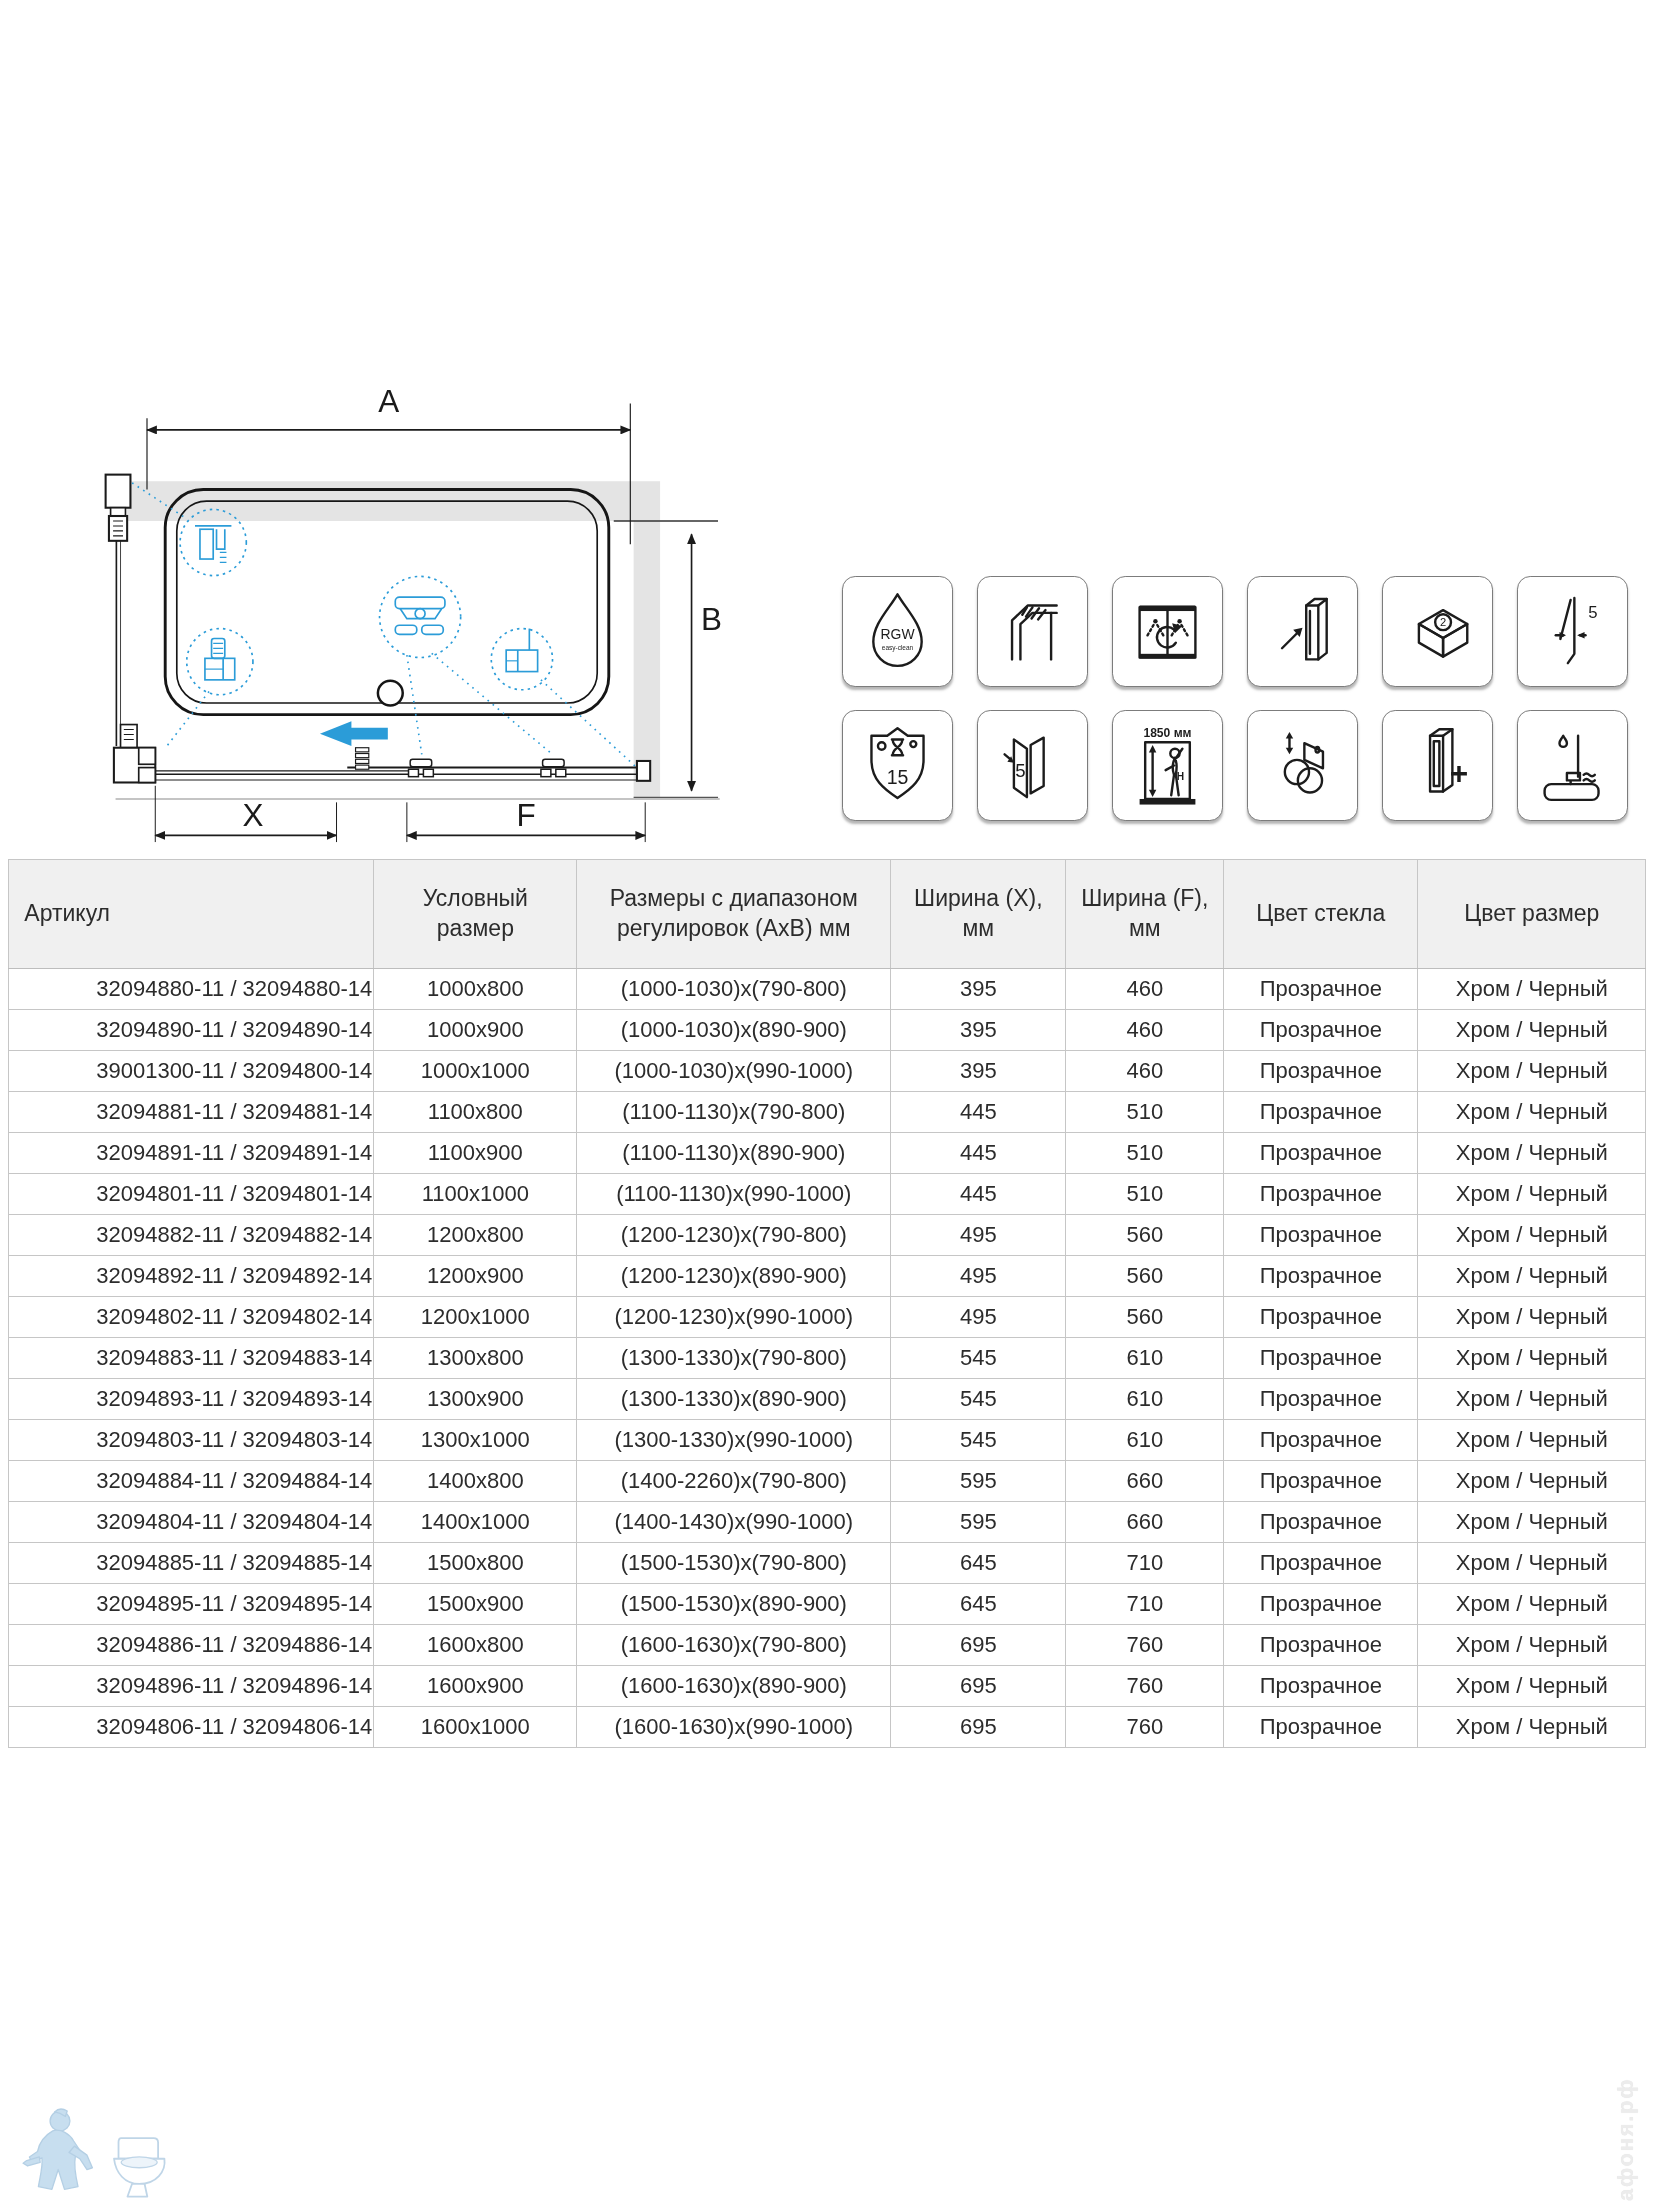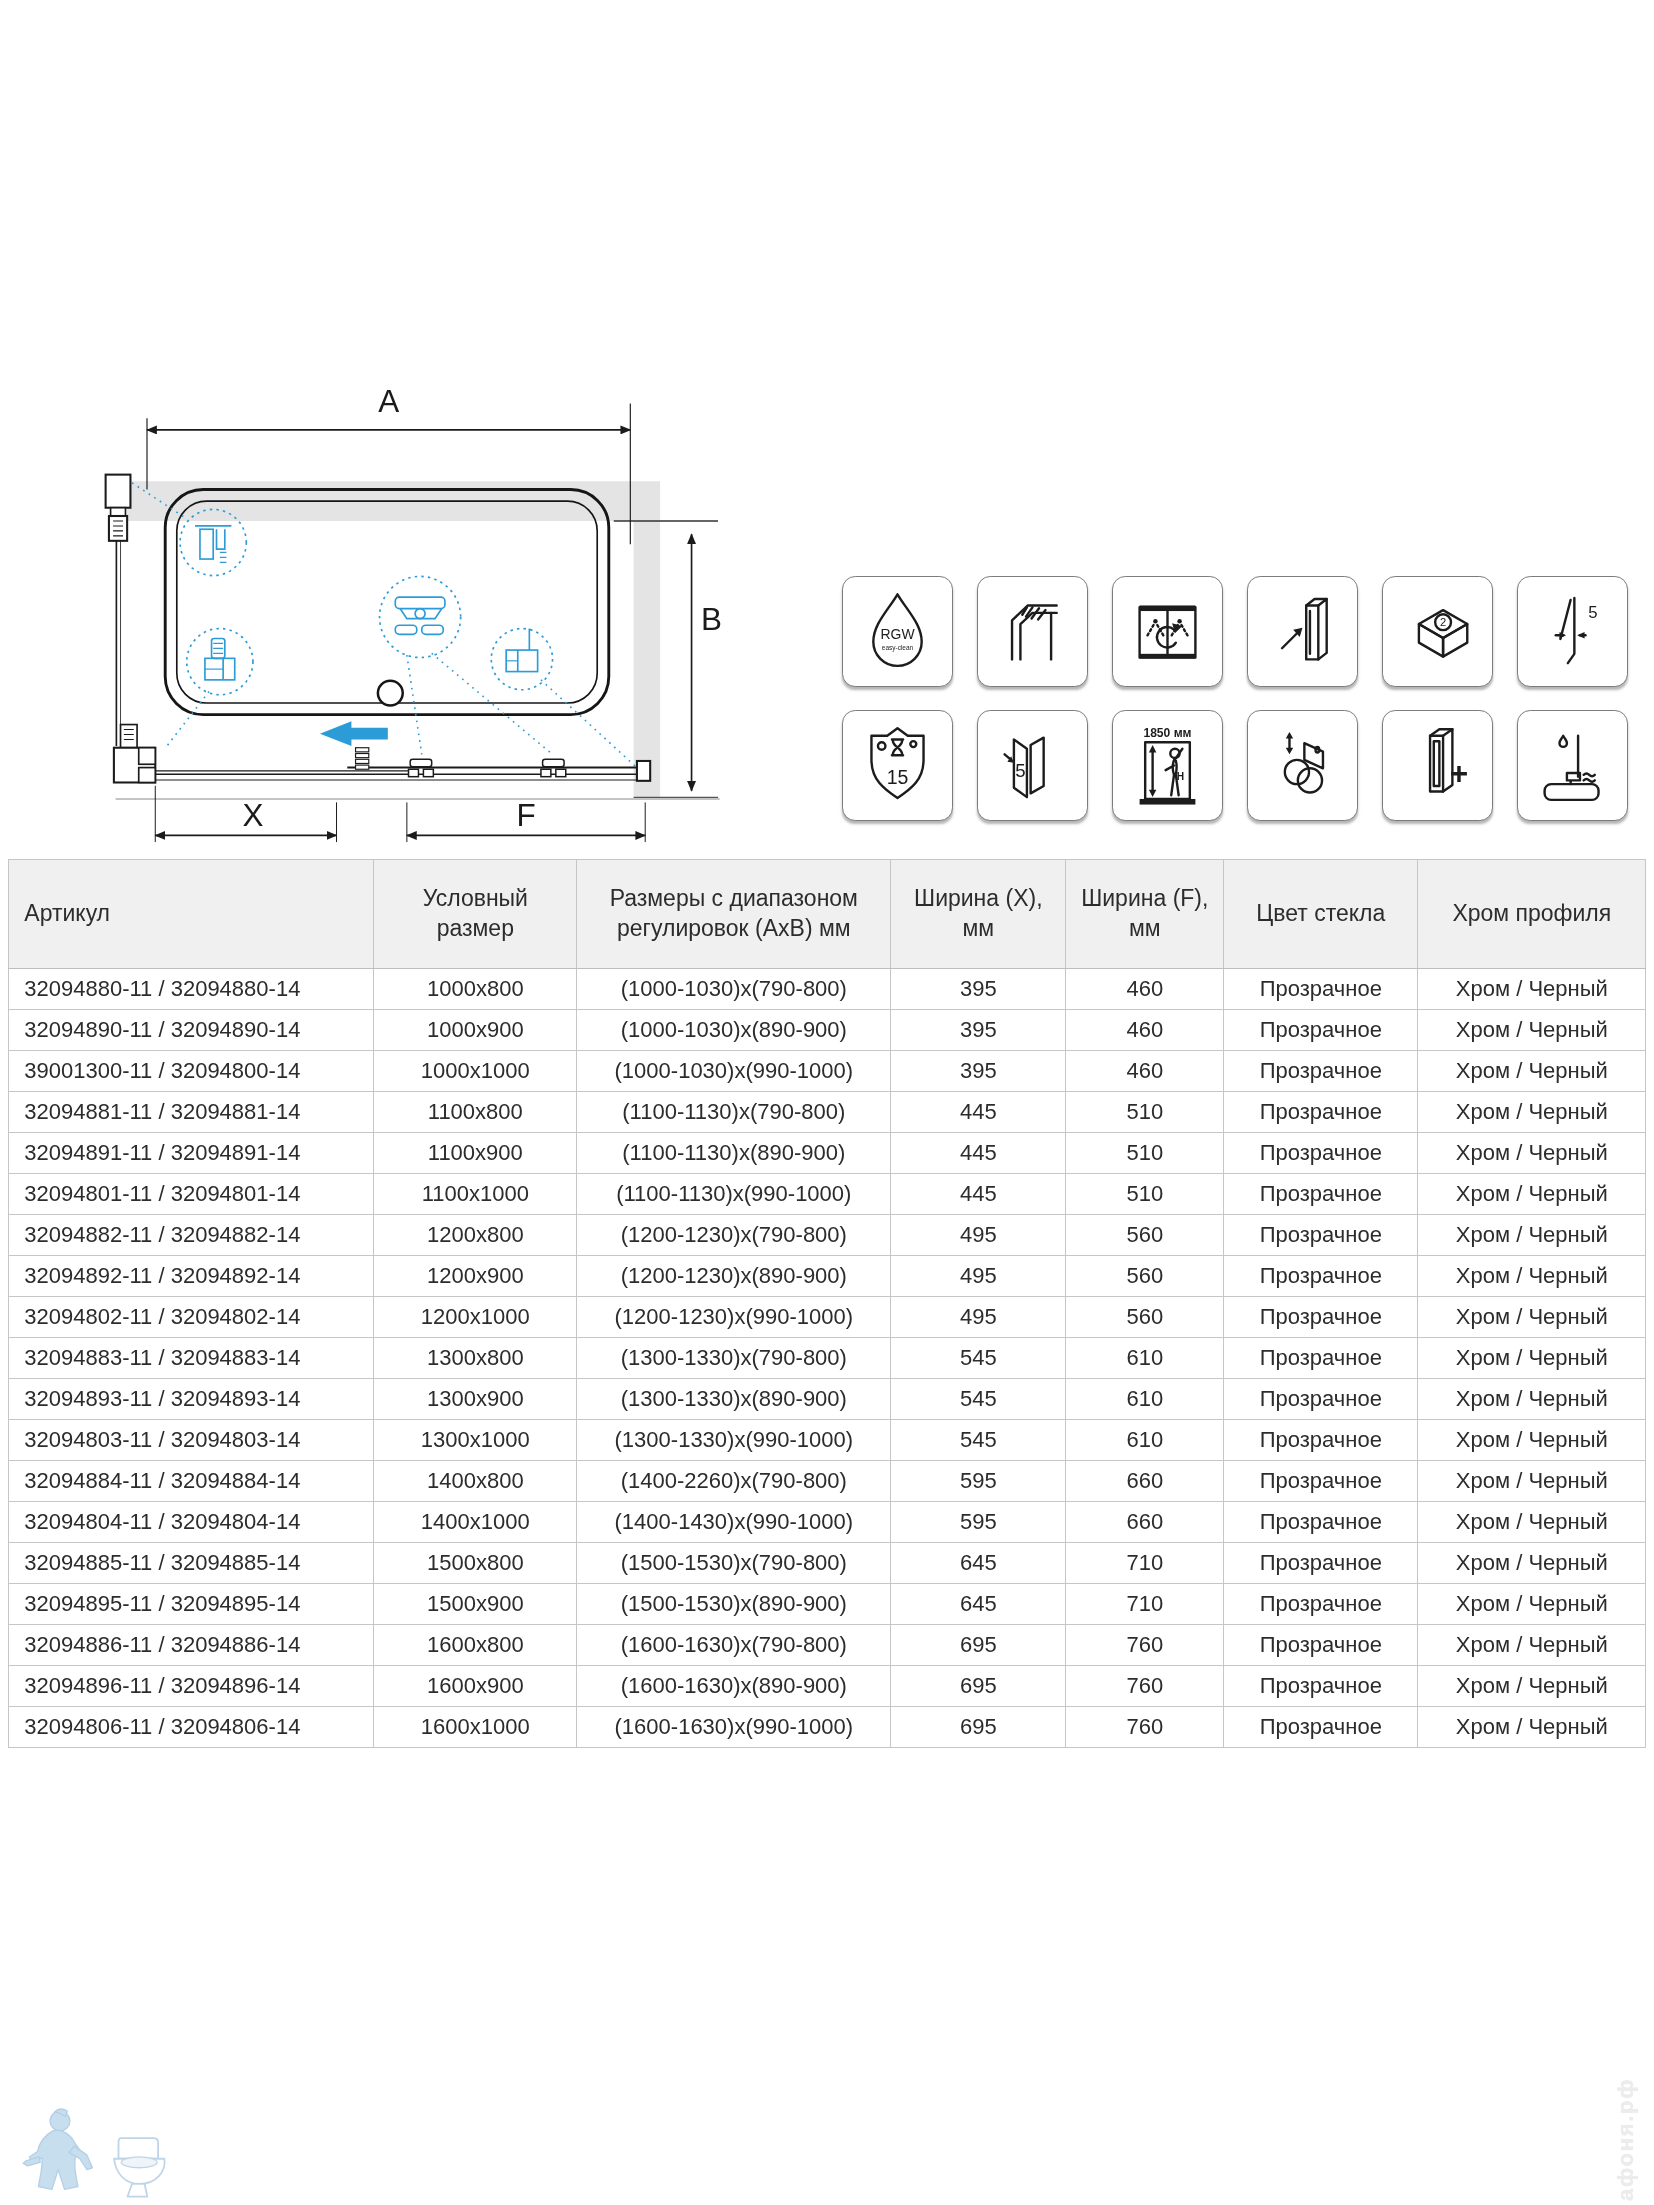--- a/index.html
+++ b/index.html
@@ -25,21 +25,21 @@
   
   .spec-wrap{position:absolute;left:8.3px;top:859px;border-radius:7px;}
   table.spec{border-collapse:collapse;table-layout:fixed;width:1638px;
              font-size:22px;color:#2c2c2c;}
   table.spec th,table.spec td{border:0.8px solid #c6c6c6;overflow:hidden;}
   table.spec thead th{background:#f0f0f0;height:108px;font-weight:400;font-size:23px;
                       text-align:center;line-height:1.3;padding:0 11.6px;
                       border-bottom:1.7px solid #bdbdbd;}
   table.spec thead th:first-child{text-align:left;padding-left:15px;}
   table.spec td{height:38px;text-align:center;background:#fff;white-space:nowrap;}
-  table.spec td:first-child{text-align:left;padding-left:15px;}
+  table.spec td:first-child{text-align:right;padding-left:15px;}
   .c1{width:365px}.c2{width:203px}.c3{width:314px}.c4{width:175px}
   .c5{width:158px}.c6{width:194px}.c7{width:228px}
 
   
   .plumber{position:absolute;left:15px;top:2103px;width:180px;height:98px;opacity:.75;}
   .shop-mark{position:absolute;left:1613px;top:2108px;height:93px;
              writing-mode:vertical-rl;transform:rotate(180deg);
              font-size:22px;font-weight:bold;letter-spacing:1.7px;color:#ececec;
              text-shadow:0 0 0.8px #e2e2e2;user-select:none;}
 
@@ -310,21 +310,21 @@
           <col class="c7">
       </colgroup>
       <thead>
         <tr>
           <th>Артикул</th>
           <th>Условный размер</th>
           <th>Размеры с диапазоном регулировок (АхВ) мм</th>
           <th>Ширина (X), мм</th>
           <th>Ширина (F), мм</th>
           <th>Цвет стекла</th>
-          <th>Хром профиля</th>
+          <th>Цвет размер</th>
         </tr>
       </thead>
       <tbody>
           <tr>
             <td>32094880-11 / 32094880-14</td>
             <td>1000x800</td>
             <td>(1000-1030)x(790-800)</td>
             <td>395</td>
             <td>460</td>
             <td>Прозрачное</td>

